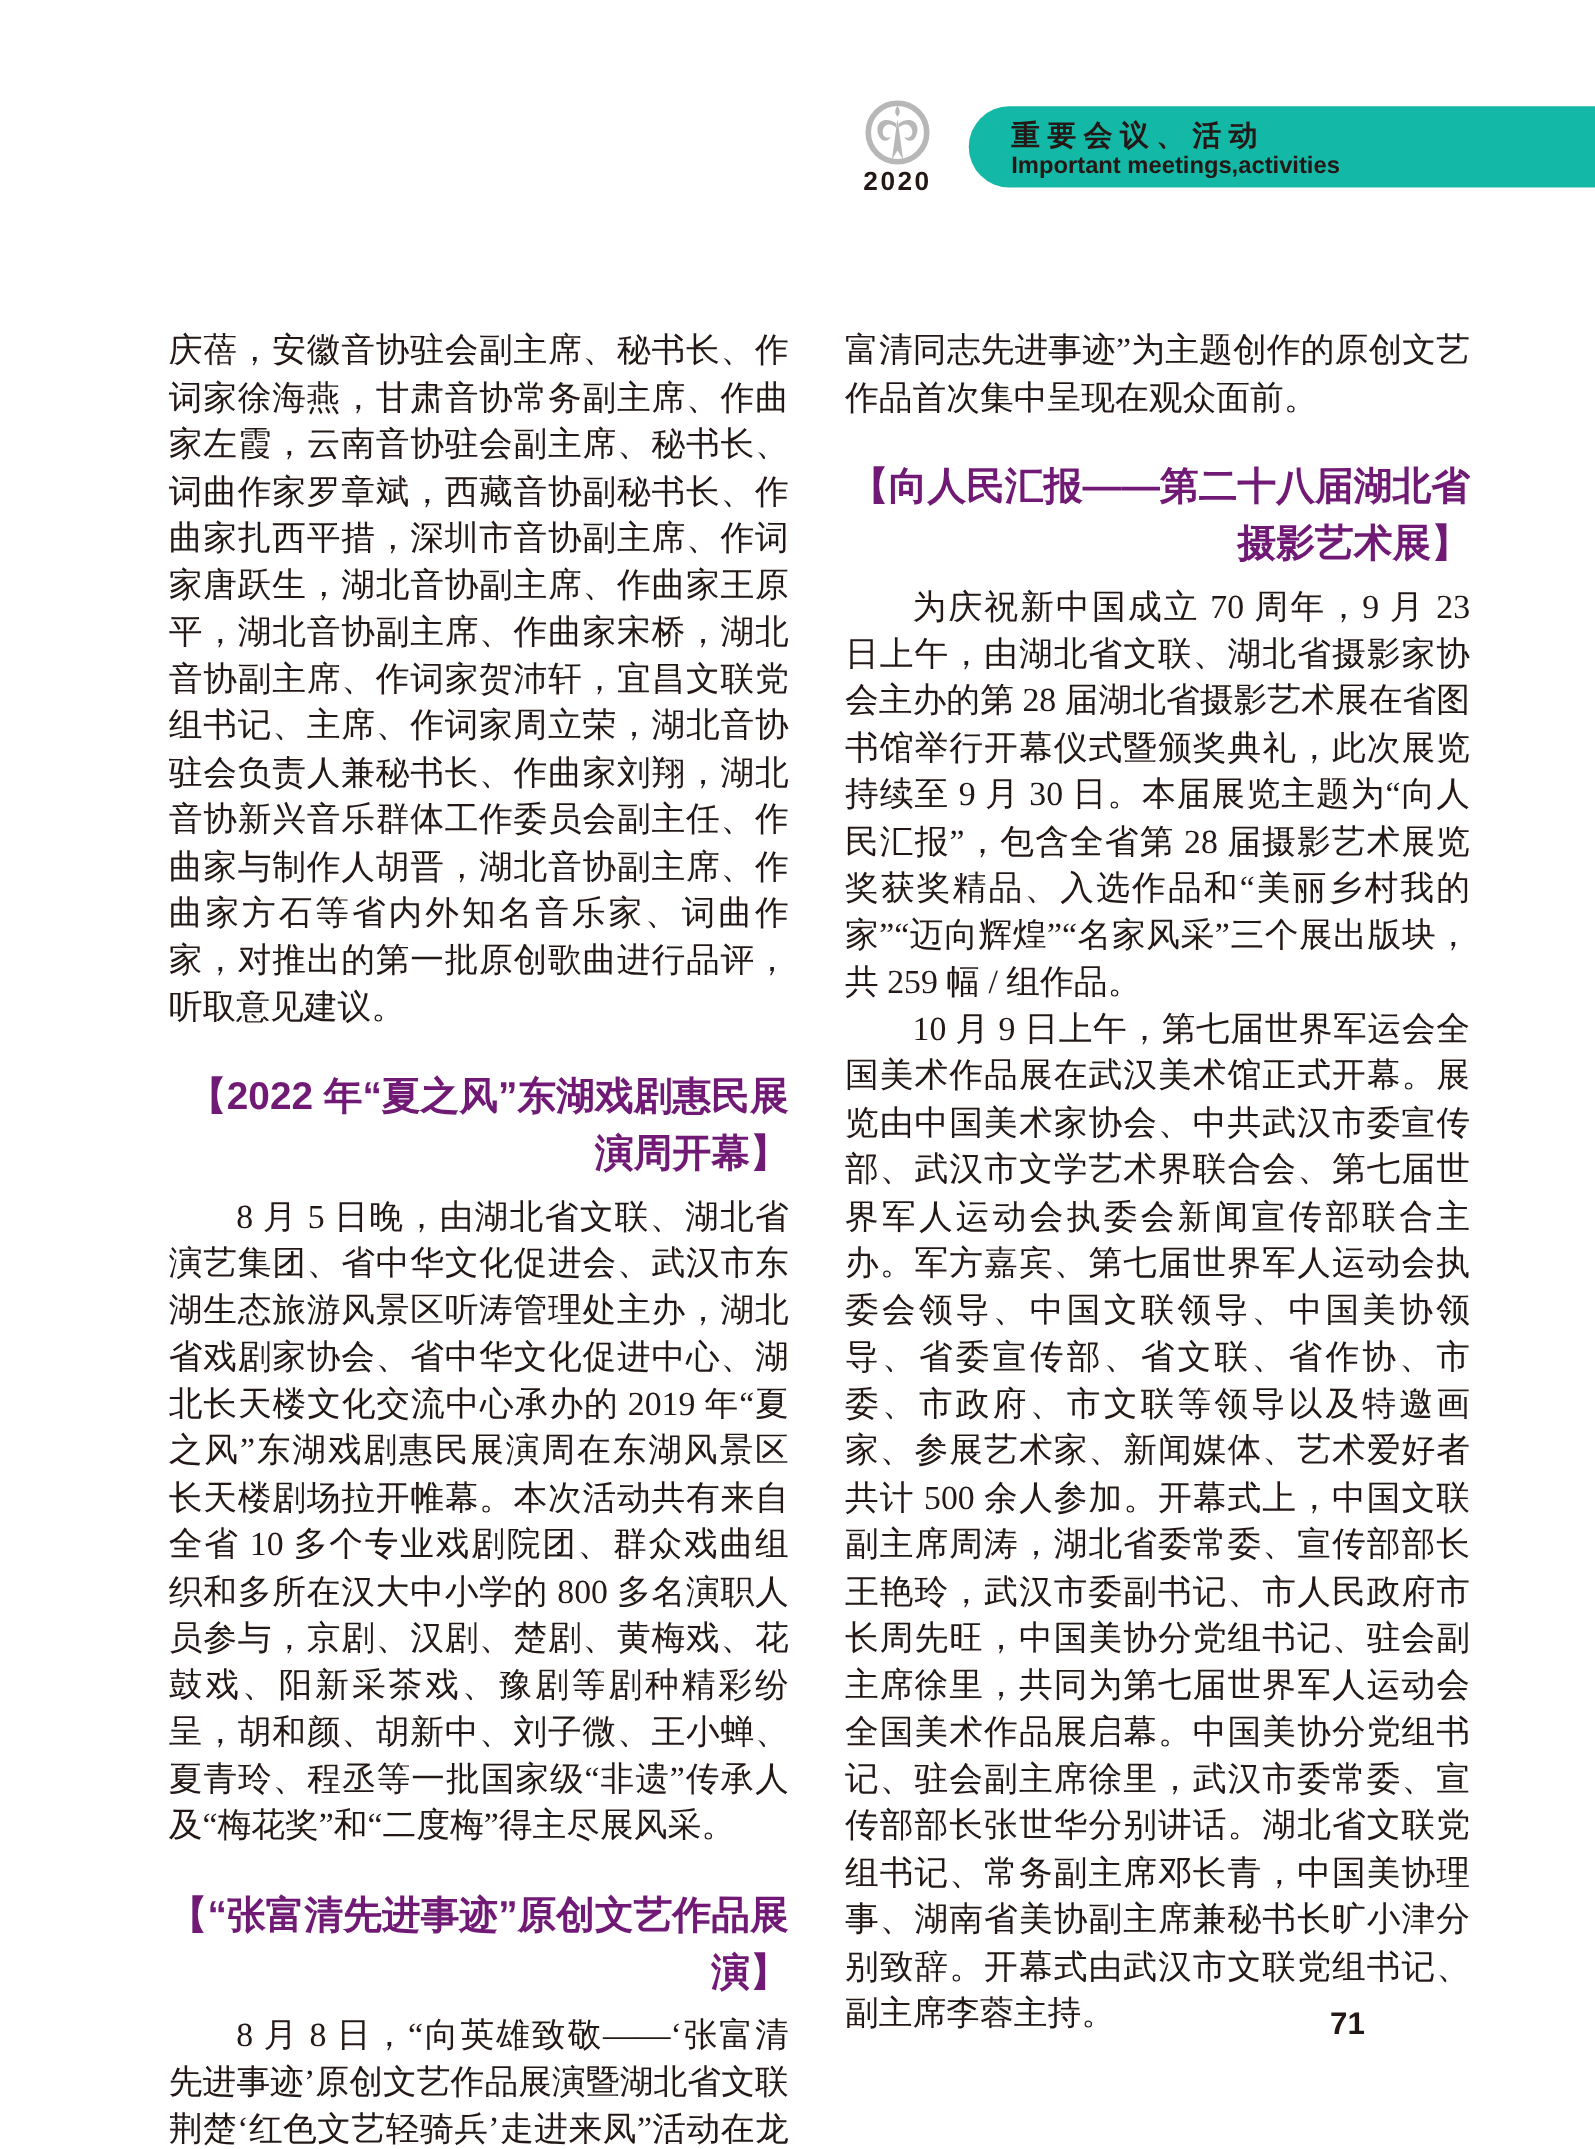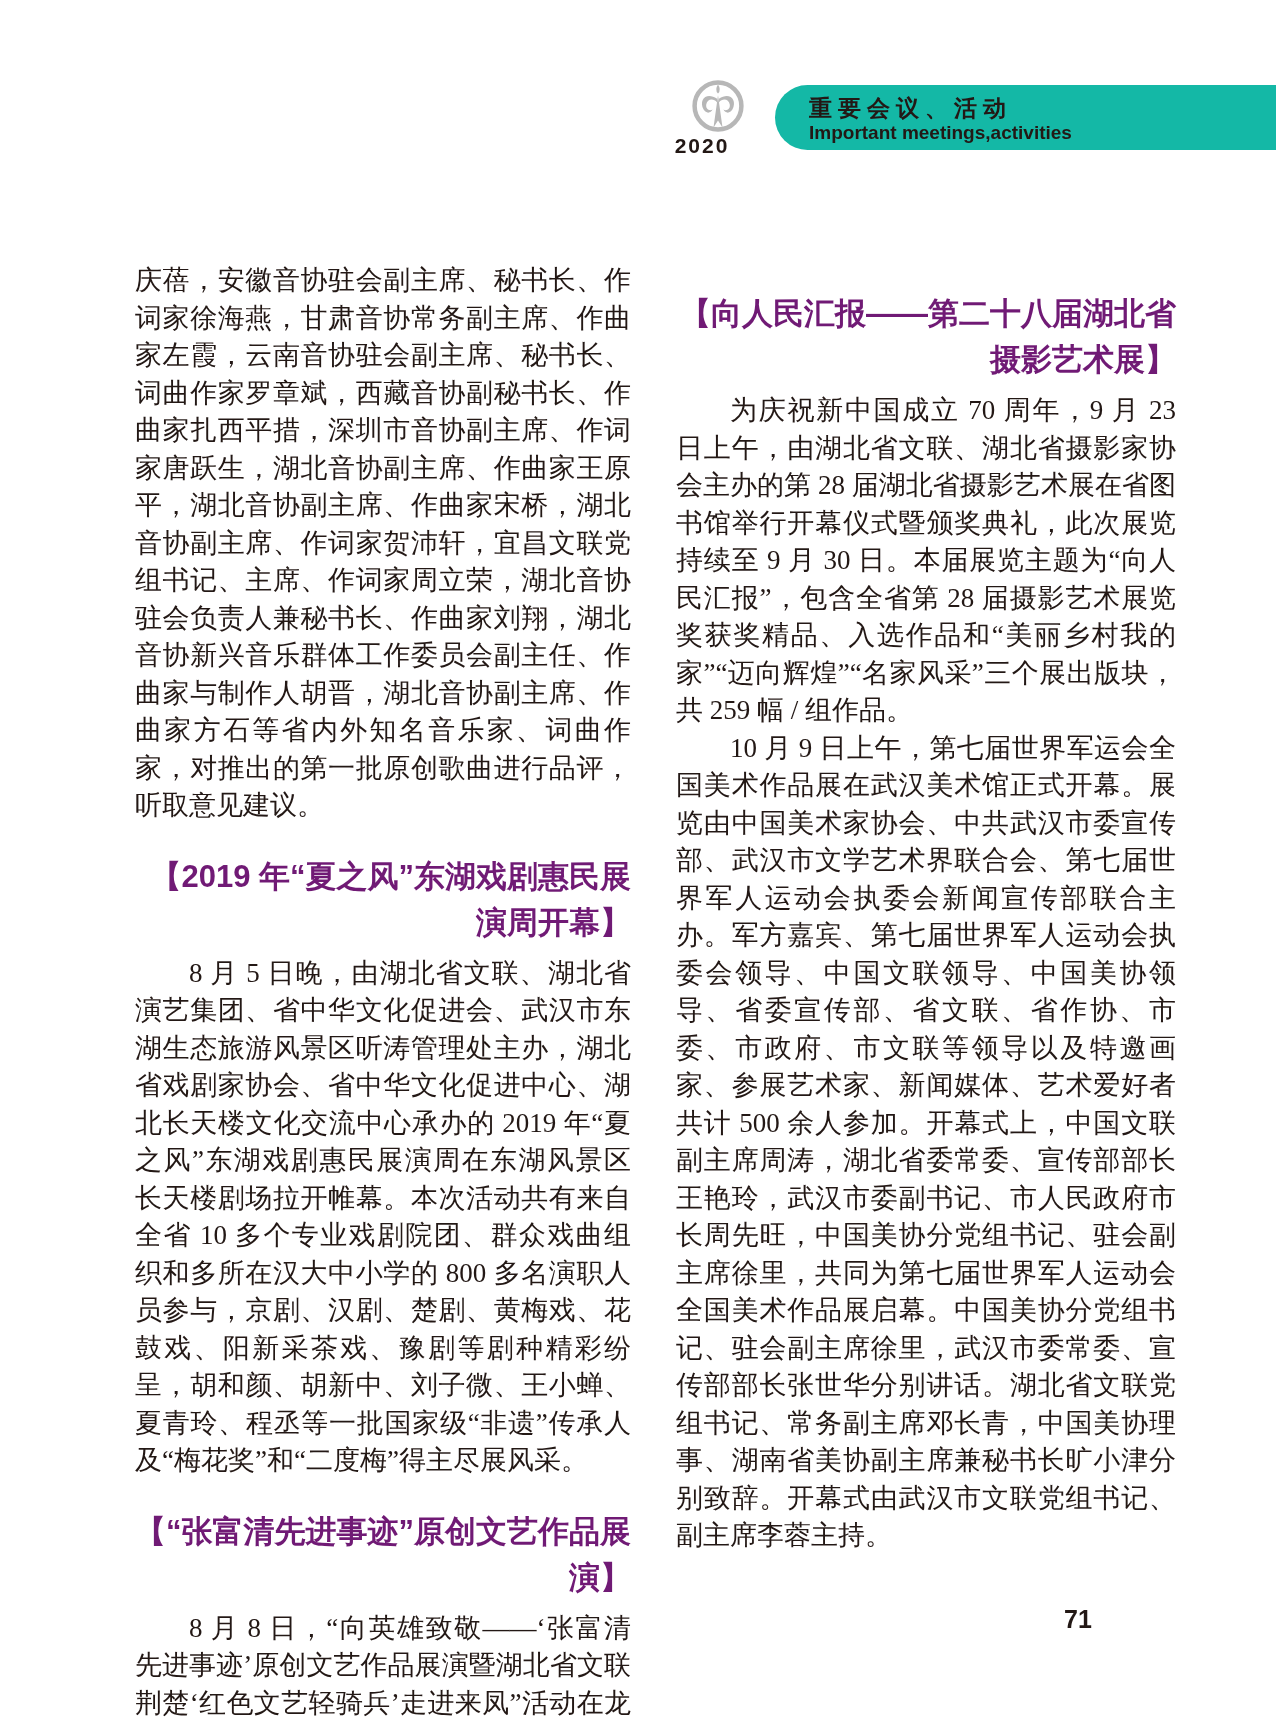--- a/index.html
+++ b/index.html
@@ -10,21 +10,21 @@
     background:#ffffff;
     overflow:hidden;
     color:#231815;
   }
   
   .hdr-logo{
     position:absolute; left:691px; top:79px;
     width:54px; height:54px;
   }
   .hdr-year{
-    position:absolute; left:672px; top:134px; width:60px;
+    position:absolute; left:688px; top:134px; width:60px;
     text-align:center;
     font-family:"Liberation Sans","DejaVu Sans",sans-serif;
     font-weight:bold; font-size:21px; letter-spacing:2px;
     color:#231815;
   }
   .hdr-box{
     position:absolute; left:775px; top:85px;
     width:519px; height:65px;
     background:#14b8a6;
     border-radius:33px 0 0 33px;
@@ -84,26 +84,27 @@
   </div>
   <div class="hdr-year">2020</div>
 
   <div class="hdr-box">
     <div class="hdr-title-cn">重要会议、活动</div>
     <div class="hdr-title-en">Important meetings,activities</div>
   </div>
 
   <div class="col col-left">
       <p class="para">庆蓓，安徽音协驻会副主席、秘书长、作词家徐海燕，甘肃音协常务副主席、作曲家左霞，云南音协驻会副主席、秘书长、词曲作家罗章斌，西藏音协副秘书长、作曲家扎西平措，深圳市音协副主席、作词家唐跃生，湖北音协副主席、作曲家王原平，湖北音协副主席、作曲家宋桥，湖北音协副主席、作词家贺沛轩，宜昌文联党组书记、主席、作词家周立荣，湖北音协驻会负责人兼秘书长、作曲家刘翔，湖北音协新兴音乐群体工作委员会副主任、作曲家与制作人胡晋，湖北音协副主席、作曲家方石等省内外知名音乐家、词曲作家，对推出的第一批原创歌曲进行品评，听取意见建议。</p>
-      <h3 class="sec-heading">【2019 年“夏之风”东湖戏剧惠民展演周开幕】</h3>
+      <h3 class="sec-heading">【2022 年“夏之风”东湖戏剧惠民展演周开幕】</h3>
       <p class="para indent">8 月 5 日晚，由湖北省文联、湖北省演艺集团、省中华文化促进会、武汉市东湖生态旅游风景区听涛管理处主办，湖北省戏剧家协会、省中华文化促进中心、湖北长天楼文化交流中心承办的 2019 年“夏之风”东湖戏剧惠民展演周在东湖风景区长天楼剧场拉开帷幕。本次活动共有来自全省 10 多个专业戏剧院团、群众戏曲组织和多所在汉大中小学的 800 多名演职人员参与，京剧、汉剧、楚剧、黄梅戏、花鼓戏、阳新采茶戏、豫剧等剧种精彩纷呈，胡和颜、胡新中、刘子微、王小蝉、夏青玲、程丞等一批国家级“非遗”传承人及“梅花奖”和“二度梅”得主尽展风采。</p>
       <h3 class="sec-heading">【“张富清先进事迹”原创文艺作品展演】</h3>
       <p class="para indent">8 月 8 日，“向英雄致敬——‘张富清先进事迹’原创文艺作品展演暨湖北省文联荆楚‘红色文艺轻骑兵’走进来凤”活动在龙凤中心剧场精彩上演，歌曲《坚守》《永远的本色》《我想你了》《老兵的本色》《英雄无言》《爷爷的军功章》《英雄本色》，湖北大鼓《锁药记》，张富清画像、书法作品等一批以“张</p>
     </div>
   <div class="col col-right">
+      <p class="para">富清同志先进事迹”为主题创作的原创文艺作品首次集中呈现在观众面前。</p>
       <h3 class="sec-heading">【向人民汇报——第二十八届湖北省摄影艺术展】</h3>
       <p class="para indent">为庆祝新中国成立 70 周年，9 月 23 日上午，由湖北省文联、湖北省摄影家协会主办的第 28 届湖北省摄影艺术展在省图书馆举行开幕仪式暨颁奖典礼，此次展览持续至 9 月 30 日。本届展览主题为“向人民汇报”，包含全省第 28 届摄影艺术展览奖获奖精品、入选作品和“美丽乡村我的家”“迈向辉煌”“名家风采”三个展出版块，共 259 幅 / 组作品。</p>
       <p class="para indent">10 月 9 日上午，第七届世界军运会全国美术作品展在武汉美术馆正式开幕。展览由中国美术家协会、中共武汉市委宣传部、武汉市文学艺术界联合会、第七届世界军人运动会执委会新闻宣传部联合主办。军方嘉宾、第七届世界军人运动会执委会领导、中国文联领导、中国美协领导、省委宣传部、省文联、省作协、市委、市政府、市文联等领导以及特邀画家、参展艺术家、新闻媒体、艺术爱好者共计 500 余人参加。开幕式上，中国文联副主席周涛，湖北省委常委、宣传部部长王艳玲，武汉市委副书记、市人民政府市长周先旺，中国美协分党组书记、驻会副主席徐里，共同为第七届世界军人运动会全国美术作品展启幕。中国美协分党组书记、驻会副主席徐里，武汉市委常委、宣传部部长张世华分别讲话。湖北省文联党组书记、常务副主席邓长青，中国美协理事、湖南省美协副主席兼秘书长旷小津分别致辞。开幕式由武汉市文联党组书记、副主席李蓉主持。</p>
     </div>
 
   <div class="page-num">71</div>
 
 </div>
 
 </body></html>

